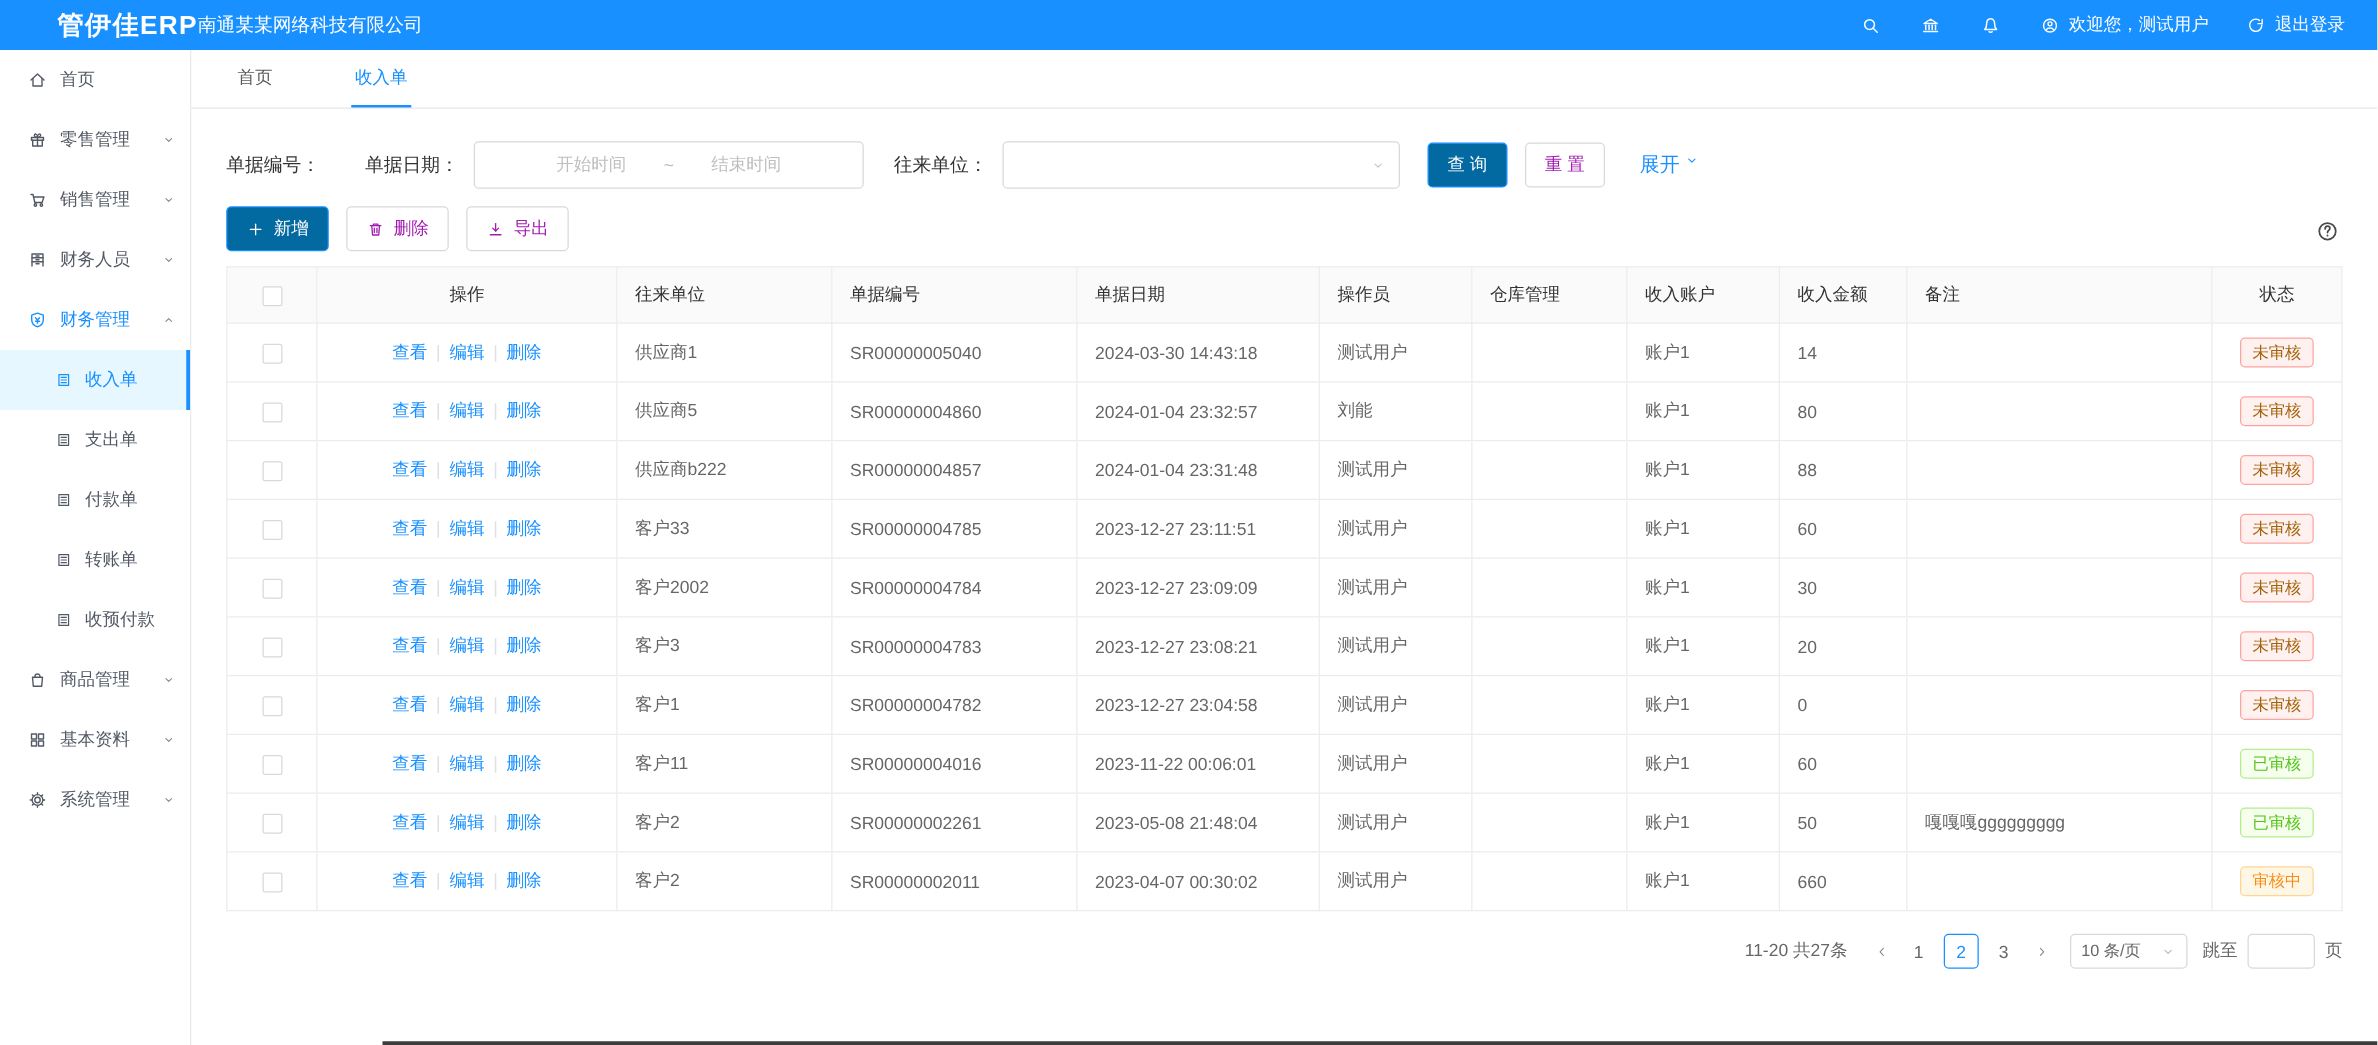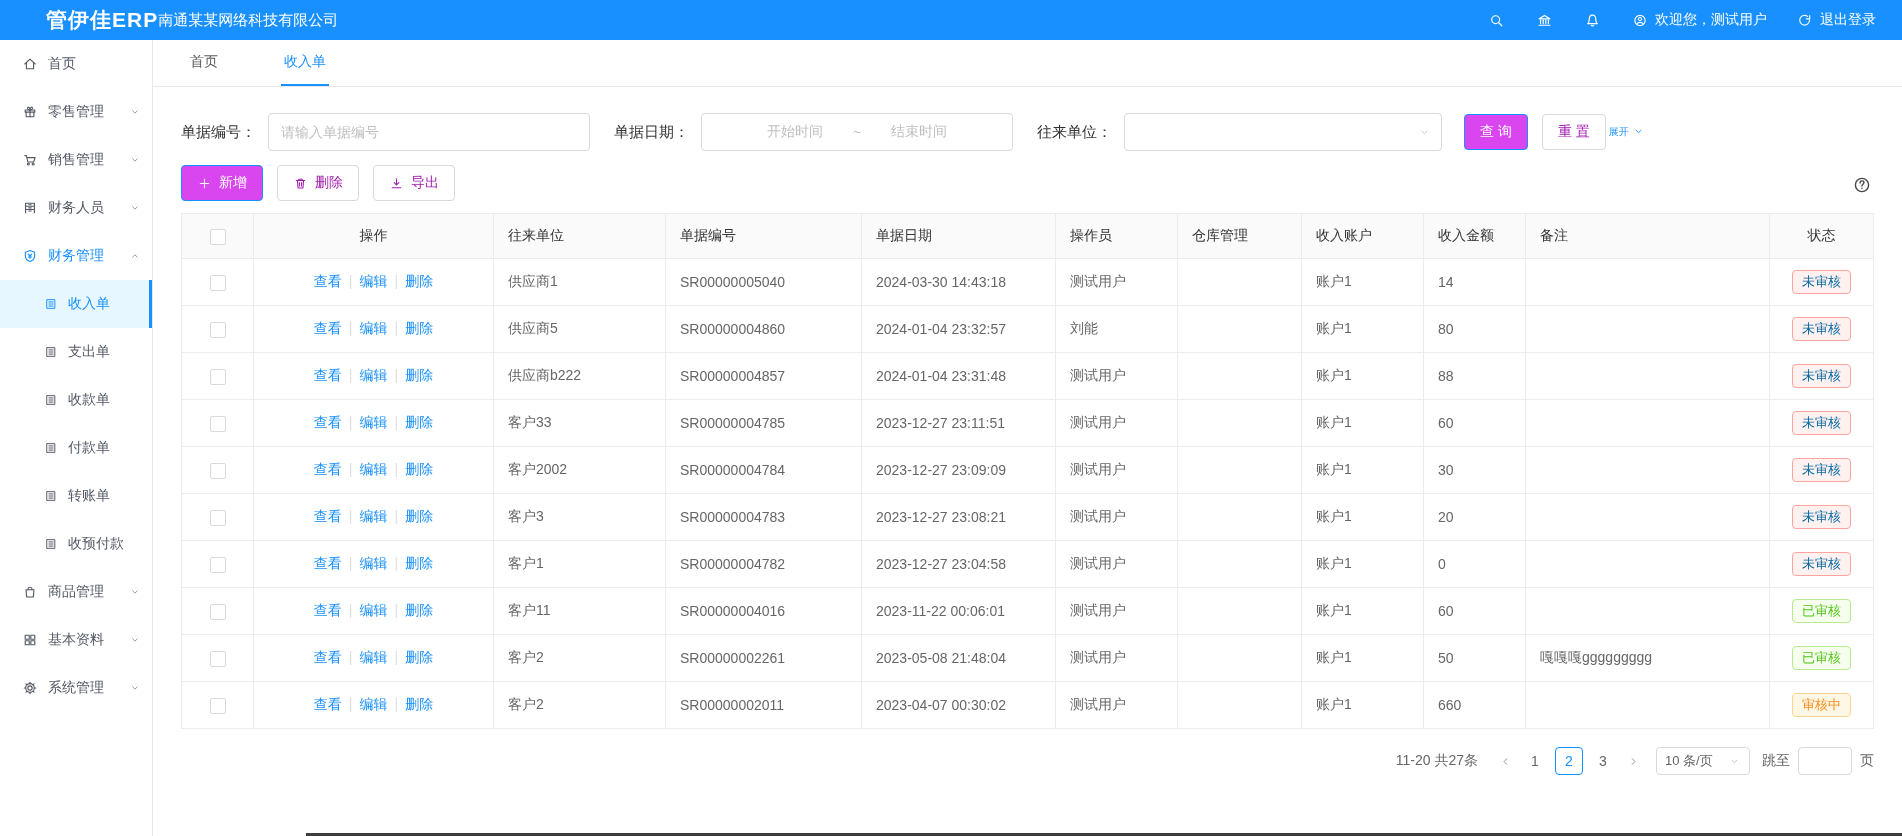--- a/index.html
+++ b/index.html
@@ -30,36 +30,36 @@
 
 .content{padding:26px 28px 0;position:relative;flex:1}
 .filter-row{display:flex;align-items:center}
 .f-label{font-size:15px;color:#333;margin-right:12px;white-space:nowrap}
 .f-label.ml{margin-left:24px}
 .f-input{width:322px;height:38px;border:1px solid #d9d9d9;border-radius:4px;padding:0 12px;font-size:14px;color:#333;outline:none}
 .f-input::placeholder{color:#bfbfbf}
 .date-range{width:312px;height:38px;border:1px solid #d9d9d9;border-radius:4px;display:flex;align-items:center;justify-content:center;gap:30px;color:#bfbfbf;font-size:14px;cursor:pointer}
 .f-select{width:318px;height:38px;border:1px solid #d9d9d9;border-radius:4px;display:flex;align-items:center;justify-content:flex-end;padding-right:10px;color:#c0c4cc;cursor:pointer}
 .btn{height:36px;border-radius:4px;border:1px solid #d9d9d9;background:#fff;font-size:14px;color:#a21caf;display:inline-flex;align-items:center;justify-content:center;padding:0 15px;cursor:pointer;gap:7px;white-space:nowrap}
-.btn.primary{background:#d946ef;border-color:#1890ff;color:#fff}
+.btn.primary{background:#0369a1;border-color:#1890ff;color:#fff}
 .btn.ml22{margin-left:22px}.btn.ml14{margin-left:14px}
-.expand-link{color:#1890ff;font-size:10px;margin-left:3px;display:flex;align-items:flex-start;gap:3px;cursor:pointer}
+.expand-link{color:#1890ff;font-size:16px;margin-left:28px;display:flex;align-items:flex-start;gap:3px;cursor:pointer}
 .toolbar-row{margin-top:14px;display:flex;gap:14px;align-items:center}
 .help{position:absolute;right:30px;top:88px;color:#4a4a4a;cursor:pointer}
 
 table{border-collapse:collapse;table-layout:fixed;width:100%;margin-top:12px}
 th,td{border:1px solid #ececec;font-size:14px;overflow:hidden;white-space:nowrap}
 th{height:45px;background:#fafafa;color:#333;font-weight:500;text-align:left;padding:0 14px}
 td{height:47px;color:#666;padding:0 14px}
 th.center,td.center{text-align:center}
 td .op-link{color:#1890ff;cursor:pointer}
 td .op-sep{color:#e0e0e0;margin:0 7px}
 .cb{appearance:none;-webkit-appearance:none;width:16px;height:16px;border:1px solid #d9d9d9;border-radius:2px;background:#fff;vertical-align:middle;cursor:pointer}
 .badge{display:inline-block;padding:3px 9px;border-radius:4px;font-size:13px;border:1px solid;line-height:1.25}
-.badge.red{color:#0369a1;background:#fff1f0;border-color:#ffa39e}
+.badge.red{color:#a16207;background:#fff1f0;border-color:#ffa39e}
 .badge.green{color:#52c41a;background:#f6ffed;border-color:#b7eb8f}
 .badge.orange{color:#fa8c16;background:#fff7e6;border-color:#ffd591}
 
 .pager{display:flex;justify-content:flex-end;align-items:center;margin-top:18px;color:#666;font-size:14px}
 .pg-total{margin-right:14px}
 .pg-arrow{width:26px;height:28px;display:flex;align-items:center;justify-content:center;color:#888;cursor:pointer}
 .page-btn{min-width:28px;height:28px;display:flex;align-items:center;justify-content:center;border-radius:4px;cursor:pointer;color:#666;margin:0 3px;border:1px solid transparent}
 .page-btn.active{border-color:#1890ff;color:#1890ff}
 .pg-select{width:94px;height:28px;border:1px solid #d9d9d9;border-radius:4px;display:flex;align-items:center;justify-content:space-between;padding:0 8px;font-size:13px;color:#666;margin-left:10px;cursor:pointer}
 .pg-select .chev{color:#bbb;display:flex}
@@ -220,31 +220,20 @@
       </div>
       <div class="side-item sub">
         <span style="display:flex">
           <svg class="svgi" width="14" height="14" viewBox="0 0 20 20" fill="none" stroke="currentColor" stroke-width="1.4" stroke-linecap="round" stroke-linejoin="round">
             <path d="M4.5 3.8 H15.5 V16.2 H4.5 Z"></path>
             <path d="M7 7 H13"></path>
             <path d="M7 10 H13"></path>
             <path d="M7 13 H13"></path>
           </svg>
         </span>
-        <span class="lbl">收款单</span>
-      </div>
-      <div class="side-item sub">
-        <span style="display:flex">
-          <svg class="svgi" width="14" height="14" viewBox="0 0 20 20" fill="none" stroke="currentColor" stroke-width="1.4" stroke-linecap="round" stroke-linejoin="round">
-            <path d="M4.5 3.8 H15.5 V16.2 H4.5 Z"></path>
-            <path d="M7 7 H13"></path>
-            <path d="M7 10 H13"></path>
-            <path d="M7 13 H13"></path>
-          </svg>
-        </span>
         <span class="lbl">付款单</span>
       </div>
       <div class="side-item sub">
         <span style="display:flex">
           <svg class="svgi" width="14" height="14" viewBox="0 0 20 20" fill="none" stroke="currentColor" stroke-width="1.4" stroke-linecap="round" stroke-linejoin="round">
             <path d="M4.5 3.8 H15.5 V16.2 H4.5 Z"></path>
             <path d="M7 7 H13"></path>
             <path d="M7 10 H13"></path>
             <path d="M7 13 H13"></path>
           </svg>
@@ -319,21 +308,20 @@
   <div class="main">
     <div class="tabbar" id="tabbar">
         <div class="tab">首页</div>
         <div class="tab active">收入单</div>
       </div>
 
     <div class="content">
 
       <div class="filter-row">
         <span class="f-label">单据编号：</span>
-        <input class="f-input" type="text" placeholder="请输入单据编号" style="">
         <span class="f-label ml">单据日期：</span>
         <div class="date-range">
           <span>开始时间</span>
           <span>~</span>
           <span>结束时间</span>
         </div>
         <span class="f-label ml">往来单位：</span>
         <div class="f-select">
           <span class="chev">
               <svg class="svgi" width="13" height="13" viewBox="0 0 20 20" fill="none" stroke="currentColor" stroke-width="1.4" stroke-linecap="round" stroke-linejoin="round">

